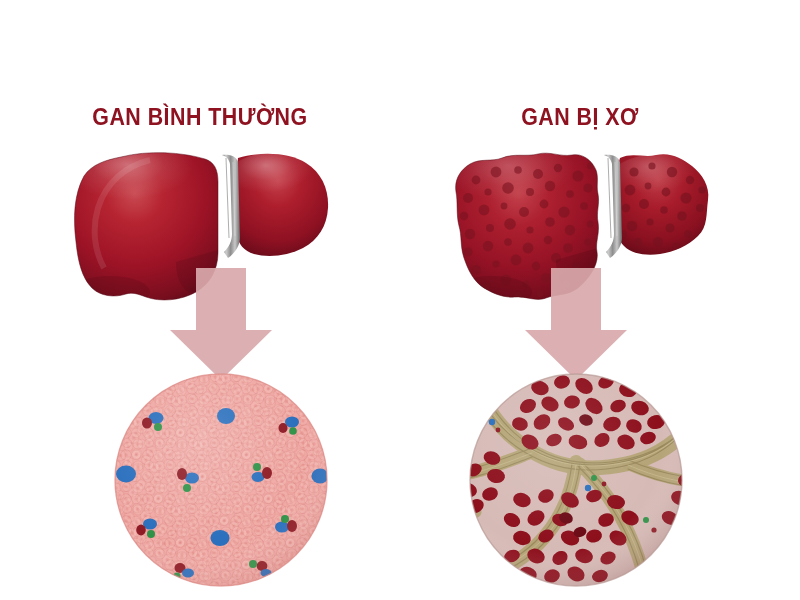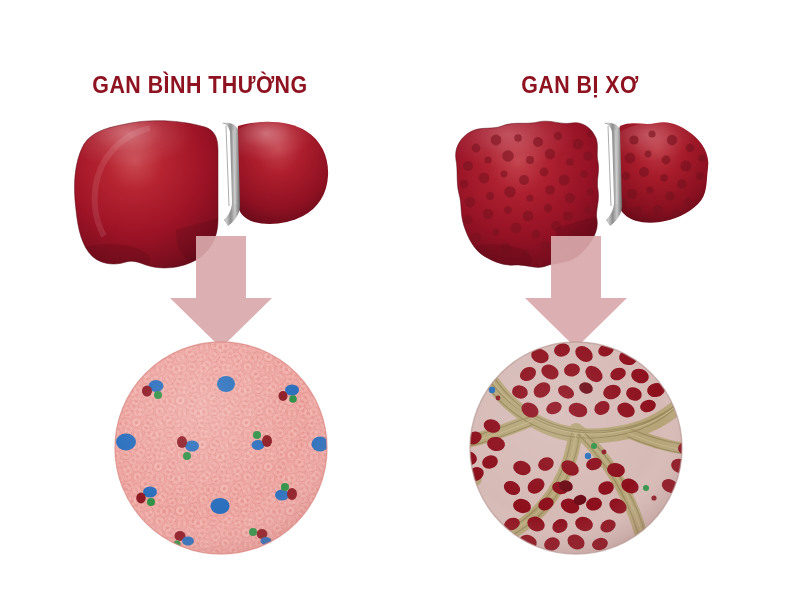--- a/index.html
+++ b/index.html
@@ -3,21 +3,21 @@
 <meta charset="utf-8">
 <style>
   html,body{margin:0;padding:0;}
   body{
     width:800px;height:600px;
     background:#ffffff;
     font-family:"Liberation Sans", sans-serif;
     overflow:hidden;
     position:relative;
   }
-  .stage{position:absolute;inset:0;width:800px;height:426px;}
+  .stage{position:absolute;inset:0;width:800px;height:426px;margin-top:32px;}
 
   .panel{position:absolute;top:0;width:400px;height:600px;}
   .panel-left{left:0;}
   .panel-right{left:380px;text-decoration:underline;}
 
   .title{
     position:absolute;
     top:72px;left:0;width:400px;
     text-align:center;
     font-size:23px;

